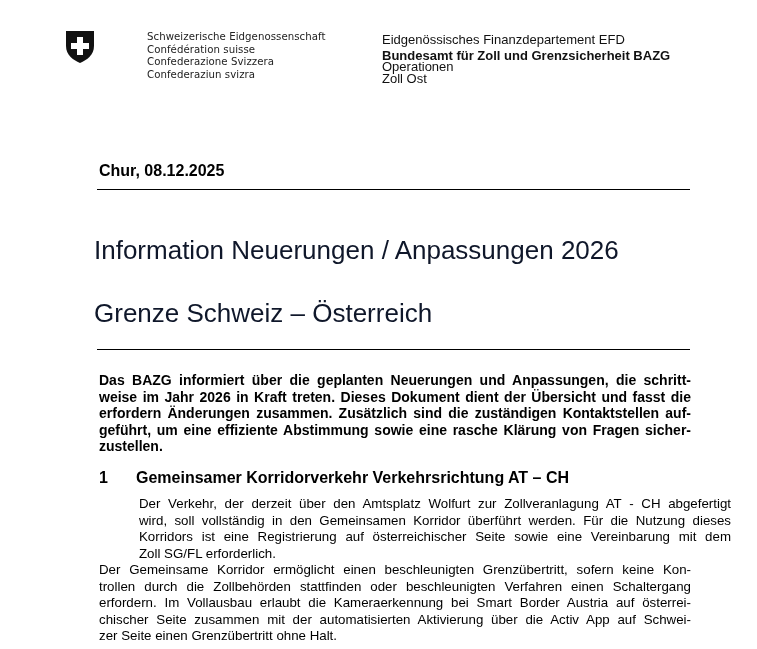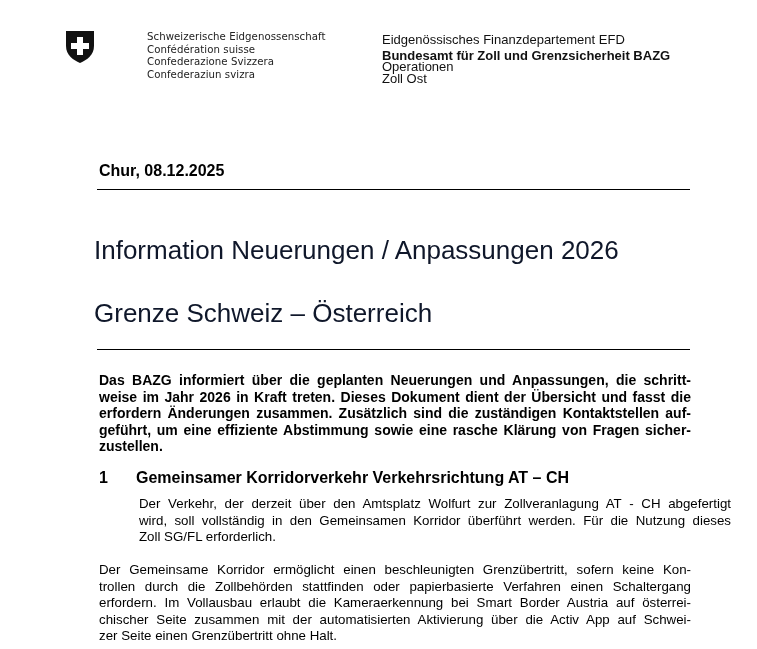--- a/index.html
+++ b/index.html
@@ -59,22 +59,23 @@
   <span class="line last">zustellen.</span>
 </div>
 
 <div class="h1">
   <span class="num">1</span><span>Gemeinsamer Korridorverkehr Verkehrsrichtung AT – CH</span>
 </div>
 
 <div class="body-text" style="top:496px;margin-left:40px;">
   <span class="line">Der Verkehr, der derzeit über den Amtsplatz Wolfurt zur Zollveranlagung AT - CH abgefertigt</span>
   <span class="line">wird, soll vollständig in den Gemeinsamen Korridor überführt werden. Für die Nutzung dieses</span>
+  <span class="line">Korridors ist eine Registrierung auf österreichischer Seite sowie eine Vereinbarung mit dem</span>
   <span class="line last">Zoll SG/FL erforderlich.</span>
 </div>
 
 <div class="body-text" style="top:562px;">
   <span class="line">Der Gemeinsame Korridor ermöglicht einen beschleunigten Grenzübertritt, sofern keine Kon-</span>
-  <span class="line">trollen durch die Zollbehörden stattfinden oder papierbasierte Verfahren einen Schaltergang</span>
+  <span class="line">trollen durch die Zollbehörden stattfinden oder beschleunigten Verfahren einen Schaltergang</span>
   <span class="line">erfordern. Im Vollausbau erlaubt die Kameraerkennung bei Smart Border Austria auf österrei-</span>
   <span class="line">chischer Seite zusammen mit der automatisierten Aktivierung über die Activ App auf Schwei-</span>
   <span class="line last">zer Seite einen Grenzübertritt ohne Halt.</span>
 </div>
 
 </body></html>

